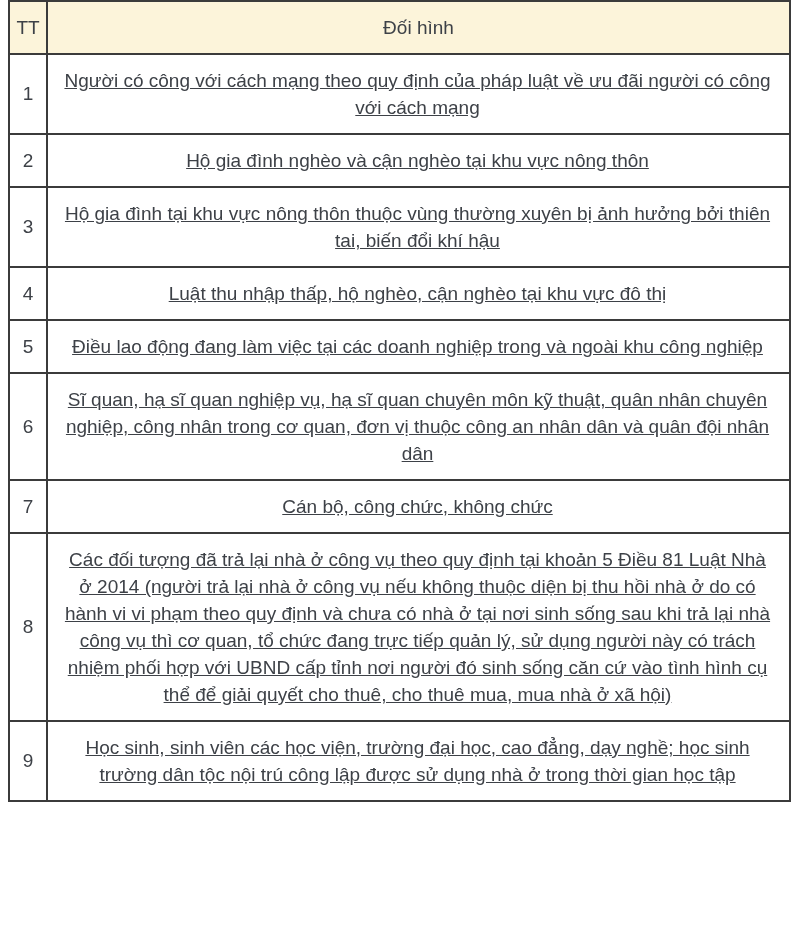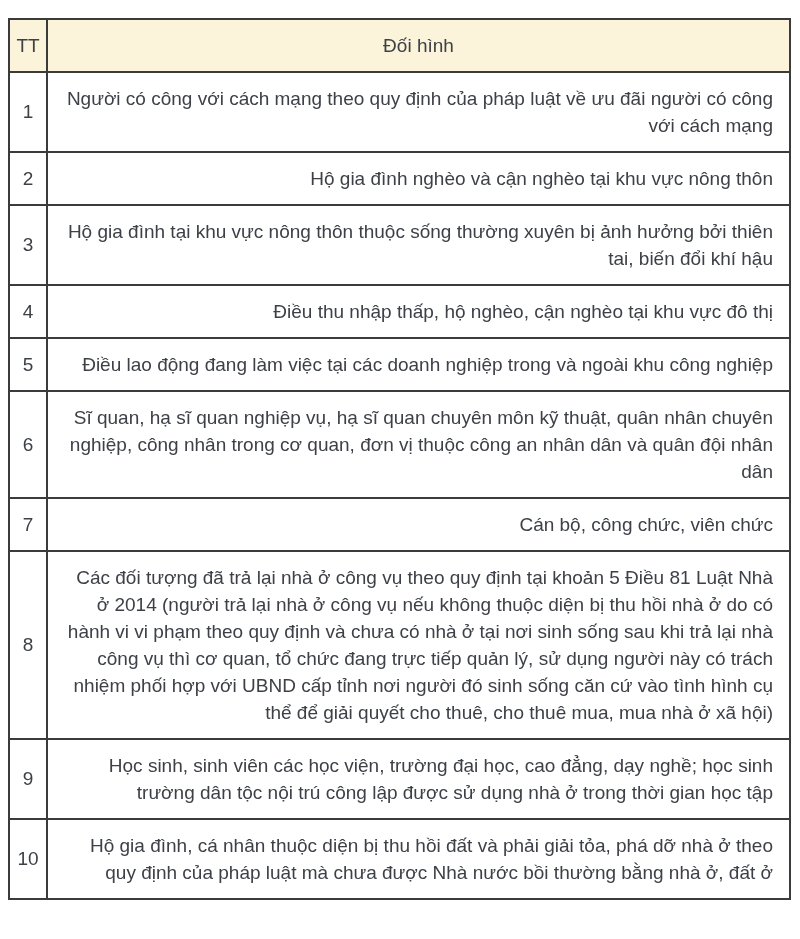--- a/index.html
+++ b/index.html
@@ -11,21 +11,21 @@
   }
   * { box-sizing: border-box; }
   html, body {
     margin: 0;
     padding: 0;
     background: var(--page-bg);
   }
   .page {
     width: 800px;
     height: 939px;
-    padding: 18px 9px 7px 8px;
+    padding: 0 9px 7px 8px;
     background: var(--page-bg);
     font-family: "Liberation Sans", "DejaVu Sans", sans-serif;
     color: var(--text-color);
   }
   table.subjects {
     border-collapse: collapse;
     width: 100%;
     table-layout: fixed;
     font-size: 19px;
     color: var(--text-color);
@@ -42,23 +42,24 @@
     font-weight: 400;
     height: 53px;
     text-align: center;
     padding: 4px 6px;
   }
   td.tt-cell {
     text-align: center;
     padding: 4px 2px;
   }
   td.subject-cell {
-    text-align: right;
+    text-align: center;
     padding: 12px 16px 12px 14px;
     line-height: 27px;
+    text-decoration: underline;
   }
 </style>
 </head>
 <body>
 
 <div class="page">
   <table class="subjects">
     <colgroup>
       <col class="col-tt">
       <col class="col-subject">
@@ -73,45 +74,41 @@
         <tr>
           <td class="tt-cell">1</td>
           <td class="subject-cell">Người có công với cách mạng theo quy định của pháp luật về ưu đãi người có công với cách mạng</td>
         </tr>
         <tr>
           <td class="tt-cell">2</td>
           <td class="subject-cell">Hộ gia đình nghèo và cận nghèo tại khu vực nông thôn</td>
         </tr>
         <tr>
           <td class="tt-cell">3</td>
-          <td class="subject-cell">Hộ gia đình tại khu vực nông thôn thuộc sống thường xuyên bị ảnh hưởng bởi thiên tai, biến đổi khí hậu</td>
+          <td class="subject-cell">Hộ gia đình tại khu vực nông thôn thuộc vùng thường xuyên bị ảnh hưởng bởi thiên tai, biến đổi khí hậu</td>
         </tr>
         <tr>
           <td class="tt-cell">4</td>
-          <td class="subject-cell">Điều thu nhập thấp, hộ nghèo, cận nghèo tại khu vực đô thị</td>
+          <td class="subject-cell">Luật thu nhập thấp, hộ nghèo, cận nghèo tại khu vực đô thị</td>
         </tr>
         <tr>
           <td class="tt-cell">5</td>
           <td class="subject-cell">Điều lao động đang làm việc tại các doanh nghiệp trong và ngoài khu công nghiệp</td>
         </tr>
         <tr>
           <td class="tt-cell">6</td>
           <td class="subject-cell">Sĩ quan, hạ sĩ quan nghiệp vụ, hạ sĩ quan chuyên môn kỹ thuật, quân nhân chuyên nghiệp, công nhân trong cơ quan, đơn vị thuộc công an nhân dân và quân đội nhân dân</td>
         </tr>
         <tr>
           <td class="tt-cell">7</td>
-          <td class="subject-cell">Cán bộ, công chức, viên chức</td>
+          <td class="subject-cell">Cán bộ, công chức, không chức</td>
         </tr>
         <tr>
           <td class="tt-cell">8</td>
           <td class="subject-cell">Các đối tượng đã trả lại nhà ở công vụ theo quy định tại khoản 5 Điều 81 Luật Nhà ở 2014 (người trả lại nhà ở công vụ nếu không thuộc diện bị thu hồi nhà ở do có hành vi vi phạm theo quy định và chưa có nhà ở tại nơi sinh sống sau khi trả lại nhà công vụ thì cơ quan, tổ chức đang trực tiếp quản lý, sử dụng người này có trách nhiệm phối hợp với UBND cấp tỉnh nơi người đó sinh sống căn cứ vào tình hình cụ thể để giải quyết cho thuê, cho thuê mua, mua nhà ở xã hội)</td>
         </tr>
         <tr>
           <td class="tt-cell">9</td>
           <td class="subject-cell">Học sinh, sinh viên các học viện, trường đại học, cao đẳng, dạy nghề; học sinh trường dân tộc nội trú công lập được sử dụng nhà ở trong thời gian học tập</td>
         </tr>
-        <tr>
-          <td class="tt-cell">10</td>
-          <td class="subject-cell">Hộ gia đình, cá nhân thuộc diện bị thu hồi đất và phải giải tỏa, phá dỡ nhà ở theo quy định của pháp luật mà chưa được Nhà nước bồi thường bằng nhà ở, đất ở</td>
-        </tr>
       </tbody>
   </table>
 </div>
 
 </body></html>

